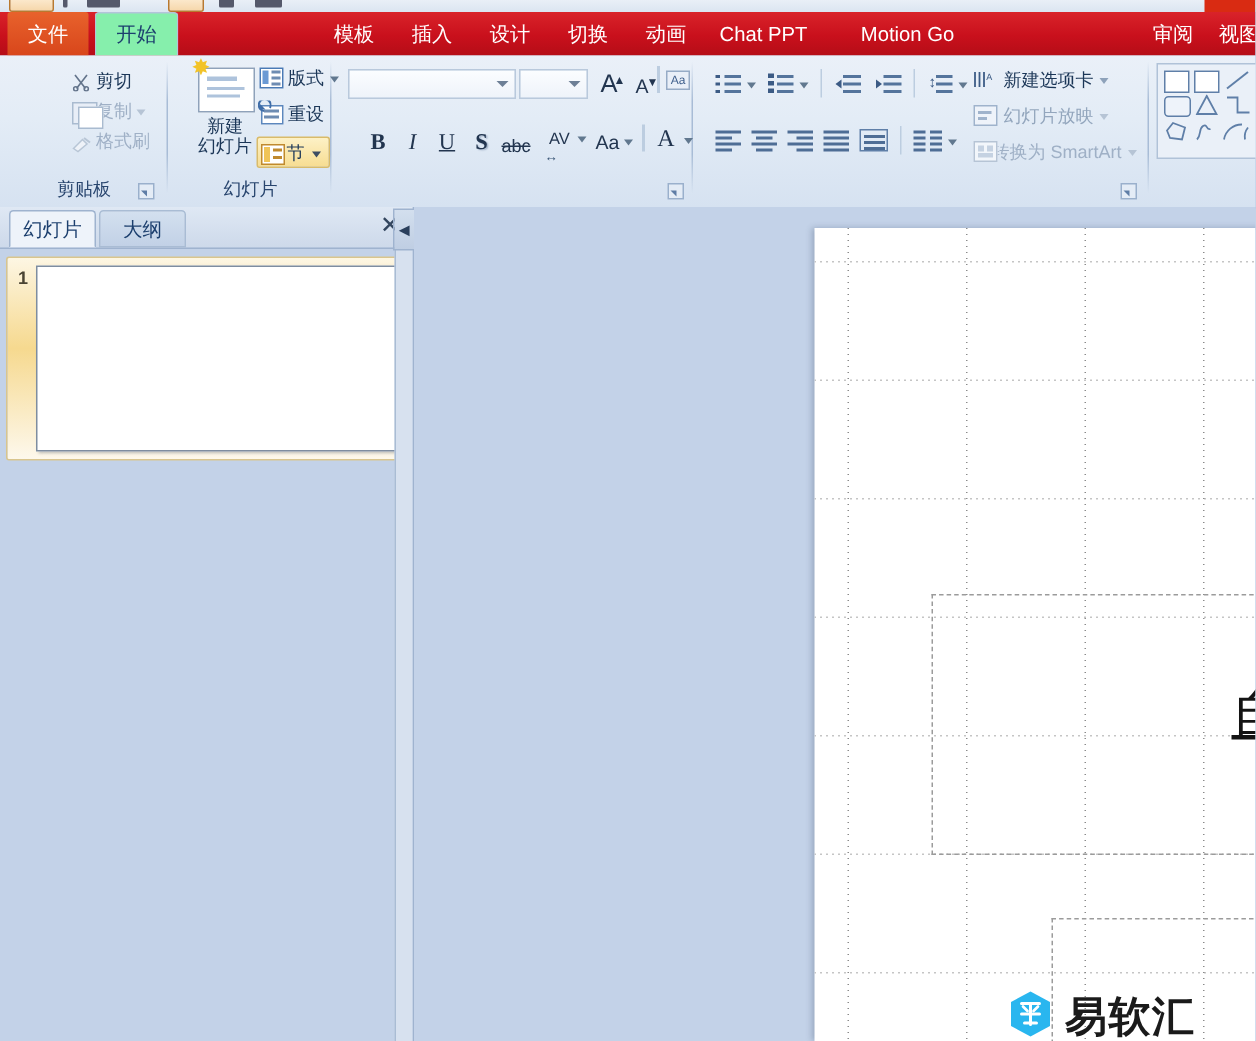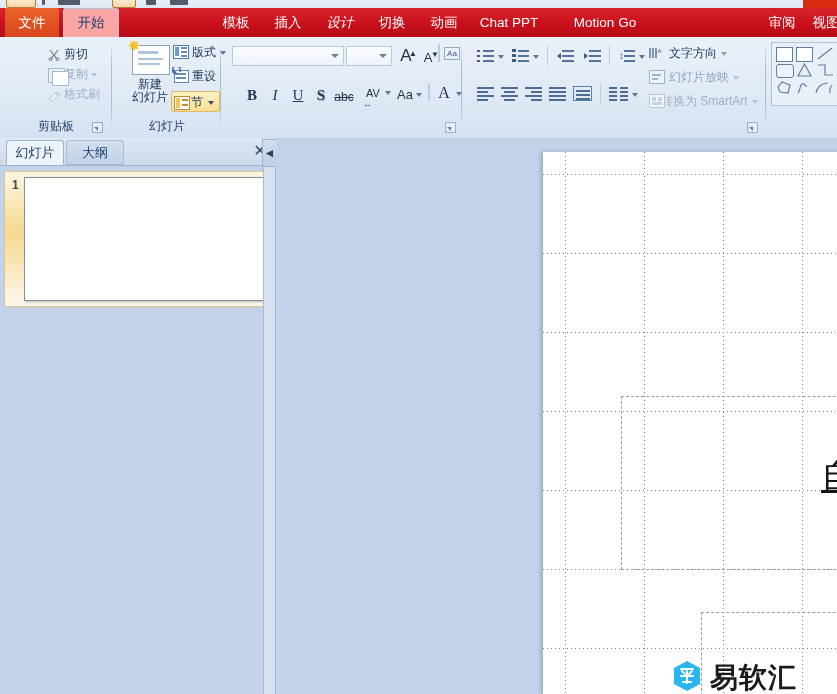--- a/index.html
+++ b/index.html
@@ -21,21 +21,21 @@
   .qat .qr{position:absolute;right:0;top:-6px;width:34px;height:14px;background:#d92b12;}
 
   
   .tabstrip{position:absolute;left:0;top:8px;width:837px;height:29px;
     background:linear-gradient(to bottom,#d9232a 0%,#c9101c 55%,#b50d17 100%);}
   .tabs{position:absolute;left:0;top:8px;width:837px;height:29px;}
   .tab{position:absolute;top:0;height:29px;line-height:29px;
     font-size:13.5px;color:#ffffff;text-align:center;white-space:nowrap;cursor:default;}
   .tab.file{background:linear-gradient(to bottom,#e8622c,#d8461b);
     color:#fff;font-weight:normal;border-radius:2px 2px 0 0;}
-  .tab.active{background:#fca5a5;color:#1c3f6e;border-radius:3px 3px 0 0;
+  .tab.active{background:#86efac;color:#1c3f6e;border-radius:3px 3px 0 0;
     border:1px solid #b3c4da;border-bottom:none;box-sizing:border-box;line-height:28px;}
 
   
   .ribbon{position:absolute;left:0;top:37px;width:837px;height:101px;
     background:linear-gradient(to bottom,#eaf0f8 0%,#e3ecf6 42%,#d6e2f1 100%);
     border-bottom:1px solid #a9bcd4;}
   .grp{position:absolute;top:0;height:101px;}
   .grp .sep{position:absolute;right:0;top:4px;width:1px;height:88px;
     background:linear-gradient(to bottom,rgba(168,188,214,0),#a8bcd6 30%,#a8bcd6 70%,rgba(168,188,214,0));}
   .glabel{position:absolute;bottom:2px;left:0;width:100%;text-align:center;
@@ -155,21 +155,21 @@
     <div class="qd" style="left:170px;width:18px;"></div>
     <div class="qr"></div>
   </div>
 
   <div class="tabstrip"></div>
   <div class="tabs">
     <div class="tab file" style="left:5px;width:54px;">文件</div>
     <div class="tab active" style="left:63px;width:56px;">开始</div>
     <div class="tab" style="left:211px;width:50px;">模板</div>
     <div class="tab" style="left:263px;width:50px;">插入</div>
-    <div class="tab" style="left:315px;width:50px;font-style:italic;">设计</div>
+    <div class="tab" style="left:315px;width:50px;">设计</div>
     <div class="tab" style="left:367px;width:50px;">切换</div>
     <div class="tab" style="left:419px;width:50px;">动画</div>
     <div class="tab" style="left:473px;width:72px;">Chat PPT</div>
     <div class="tab" style="left:566px;width:78px;">Motion Go</div>
     <div class="tab" style="left:760px;width:44px;">审阅</div>
     <div class="tab" style="left:806px;width:40px;">视图</div>
   </div>
 
   <div class="ribbon">
 
@@ -413,21 +413,21 @@
       </div>
       <span class="tri" style="left:169px;top:56px;"></span>
 
       <div class="smallbtn on" style="left:186px;top:7px;padding-left:20px;">
         <span class="ico" style="left:0;top:2px;">
           <svg width="16" height="14" viewBox="0 0 16 14">
               <path d="M1 12 L1 2 M4 12 L4 2 M7 12 L7 2" stroke="#3c5b85" stroke-width="1.2"></path>
               <text x="8.5" y="7" font-size="6" fill="#3c5b85" font-family="sans-serif">A</text>
             </svg>
         </span>
-        <span>文字方向</span>
+        <span>新建选项卡</span>
         <span class="tri" style="right:-10px;top:8px;border-top-color:#8ea2ba;"></span>
       </div>
 
       <div class="smallbtn on" style="left:186px;top:31px;padding-left:20px;color:#93a6bd;">
         <span class="ico" style="left:0;top:2px;">
           <span class="minibox" style="position:absolute;left:0;top:0;width:14px;height:12px;background:#eef3fa;border-color:#9fb3cc;">
             <i style="left:2px;top:3px;width:9px;height:2px;background:#9fb3cc;"></i>
             <i style="left:2px;top:7px;width:6px;height:2px;background:#9fb3cc;"></i>
           </span>
         </span>

